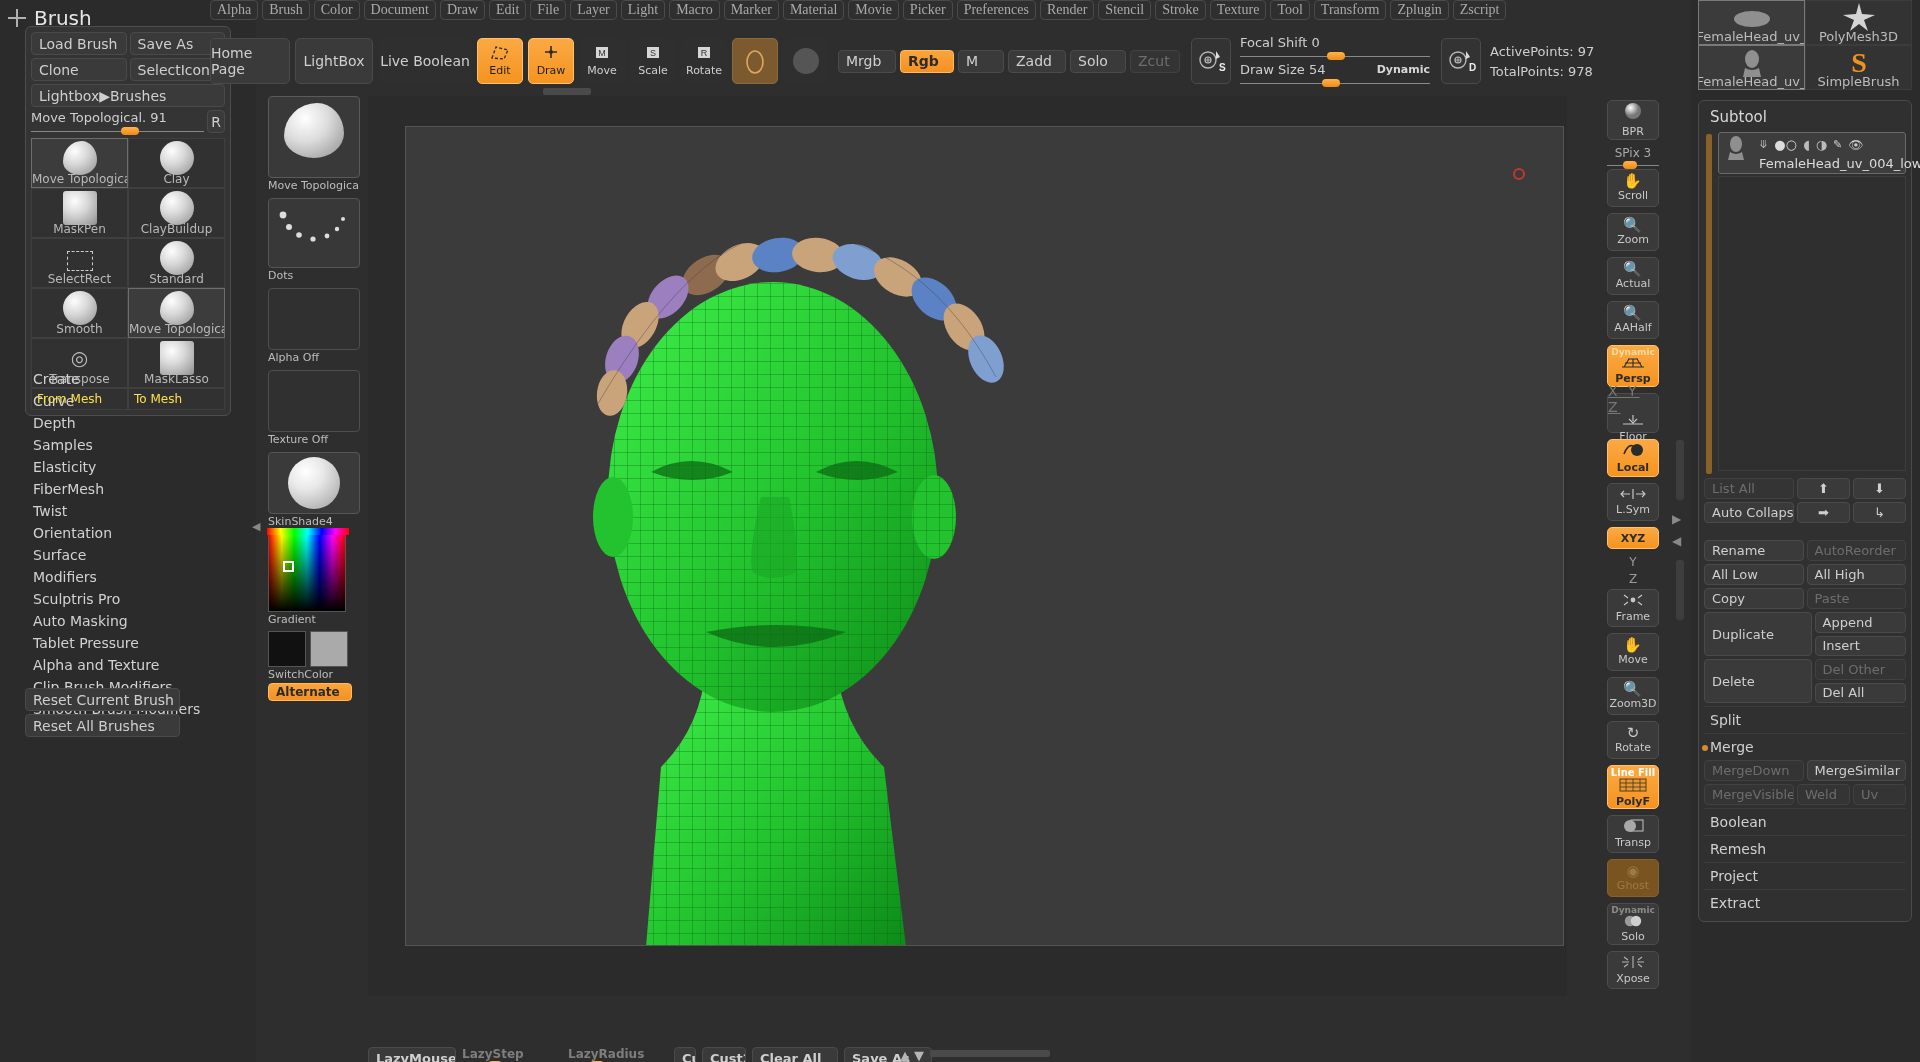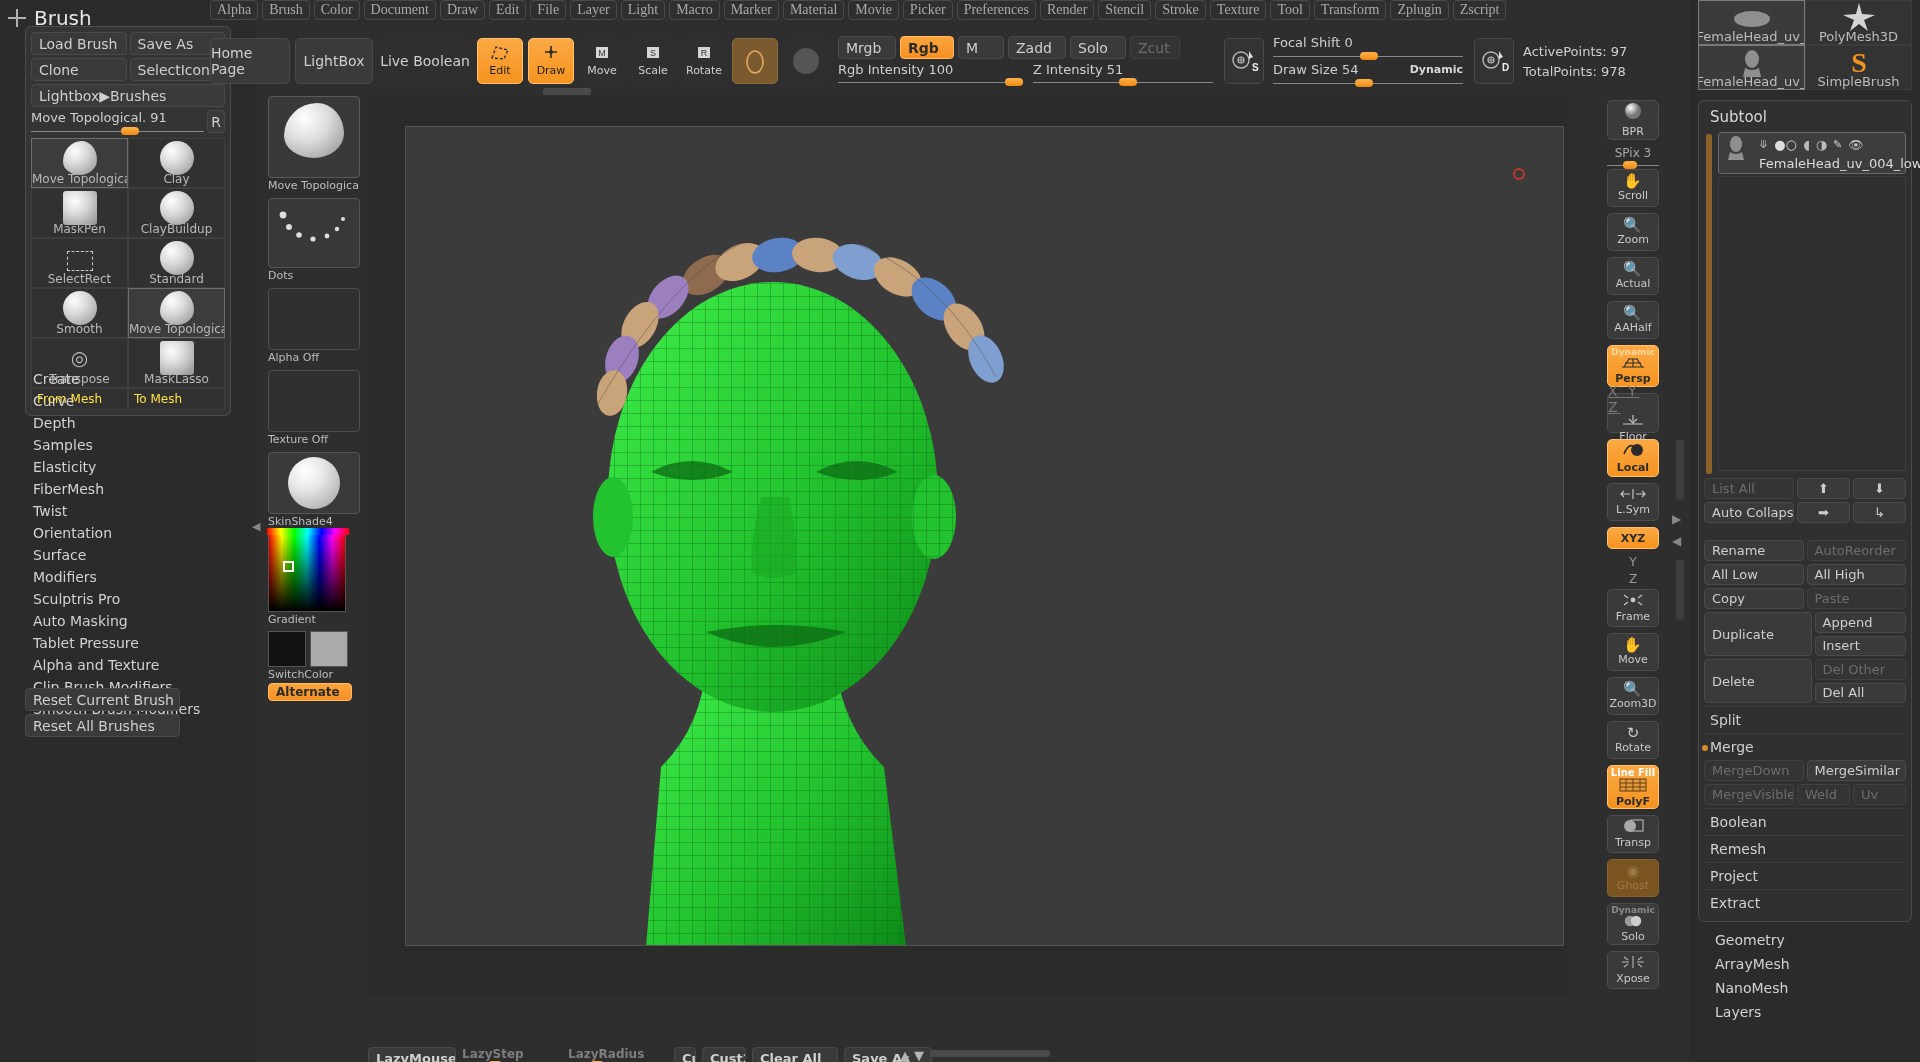--- a/index.html
+++ b/index.html
@@ -352,36 +352,20 @@
 
       <div class="msr" style="margin-left:4px;">
         <div style="display:flex; gap:4px;">
           <div class="btn" style="width:58px;">Mrgb</div>
           <div class="btn on" style="width:54px;">Rgb</div>
           <div class="btn" style="width:46px;">M</div>
           <div class="btn" style="width:58px;">Zadd</div>
           <div class="btn" style="width:56px;">Solo</div>
           <div class="btn dim" style="width:50px;">Zcut</div>
         </div>
-        <div style="display:flex; gap:10px; margin-top:3px;">
-          <div style="width:185px;">
-            <div class="lbl" style="font-size:13px;">Rgb Intensity 100</div>
-            <div class="slider-wrap" style="height:9px;">
-              <div class="slider-track"></div>
-              <div class="slider-knob" style="left:90%;"></div>
-            </div>
-          </div>
-          <div style="width:180px;">
-            <div class="lbl" style="font-size:13px;">Z Intensity 51</div>
-            <div class="slider-wrap" style="height:9px;">
-              <div class="slider-track"></div>
-              <div class="slider-knob" style="left:48%;"></div>
-            </div>
-          </div>
-        </div>
       </div>
 
       <div class="tbtn" style="width:40px; margin-left:6px; background:#333;">
         <svg width="30" height="28" viewBox="0 0 30 28">
             <circle cx="12" cy="13" r="8" fill="none" stroke="#b8b8b8" stroke-width="1.4"></circle>
             <circle cx="12" cy="13" r="3" fill="none" stroke="#b8b8b8" stroke-width="1.2"></circle>
             <path d="M12 10 v6 M9 13 h6" stroke="#b8b8b8" stroke-width="1"></path>
             <path d="M20 4 L24 10 L20 12 Z" fill="#ddd"></path>
             <text x="23" y="24" font-size="10" fill="#eee" font-family="sans-serif" font-weight="bold">S</text>
           </svg>
@@ -801,26 +785,20 @@
         <div class="btn dim" style="flex:2;">MergeVisible</div>
         <div class="btn dim" style="flex:1;">Weld</div>
         <div class="btn dim" style="flex:1;">Uv</div>
       </div>
       <div class="rsec">Boolean</div>
       <div class="rsec">Remesh</div>
       <div class="rsec">Project</div>
       <div class="rsec">Extract</div>
     </div>
 
-    <div style="padding-left:0px;">
-      <div class="rlist">Geometry</div>
-      <div class="rlist">ArrayMesh</div>
-      <div class="rlist">NanoMesh</div>
-      <div class="rlist">Layers</div>
-    </div>
   </div>
 
   <div id="bottombar">
     <div class="btn" style="width:88px;">LazyMouse</div>
     <div style="width:100px;">
       <div class="lbl" style="font-size:12px; color:#7e7e7e;">LazyStep</div>
       <div class="slider-wrap" style="height:8px;">
         <div class="slider-track"></div>
         <div class="slider-knob" style="left:26%; width:14px;"></div>
       </div>

